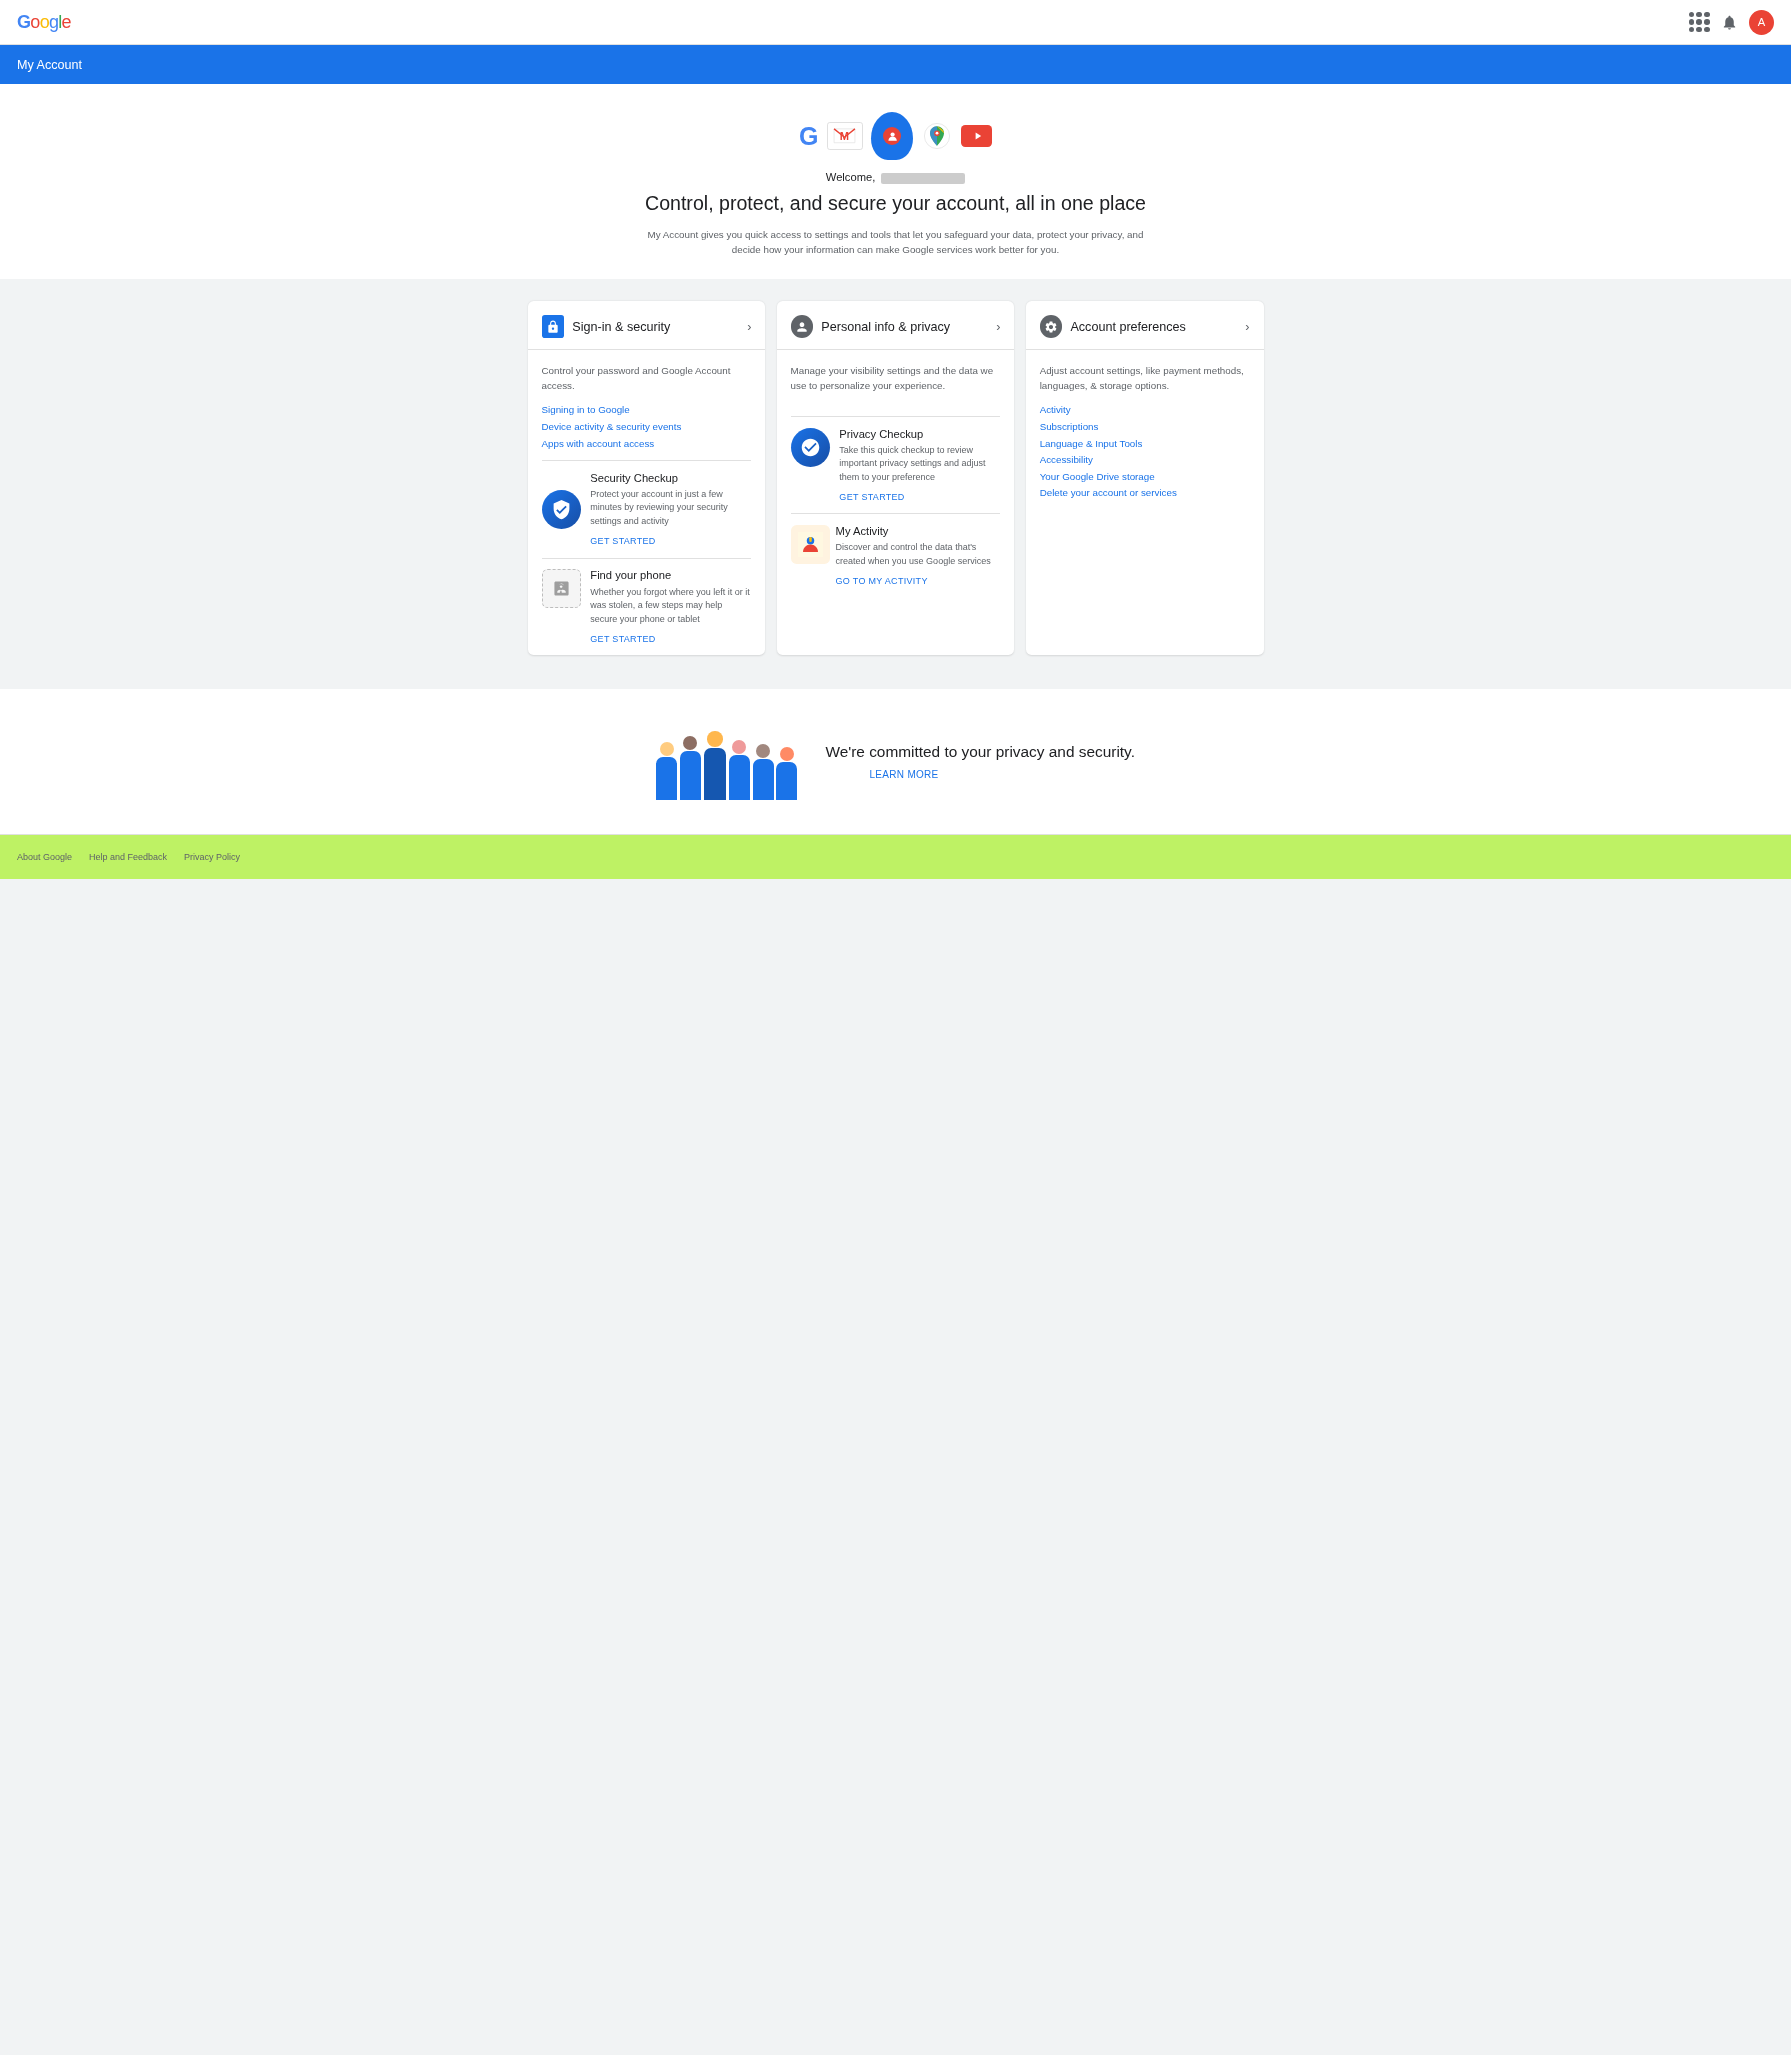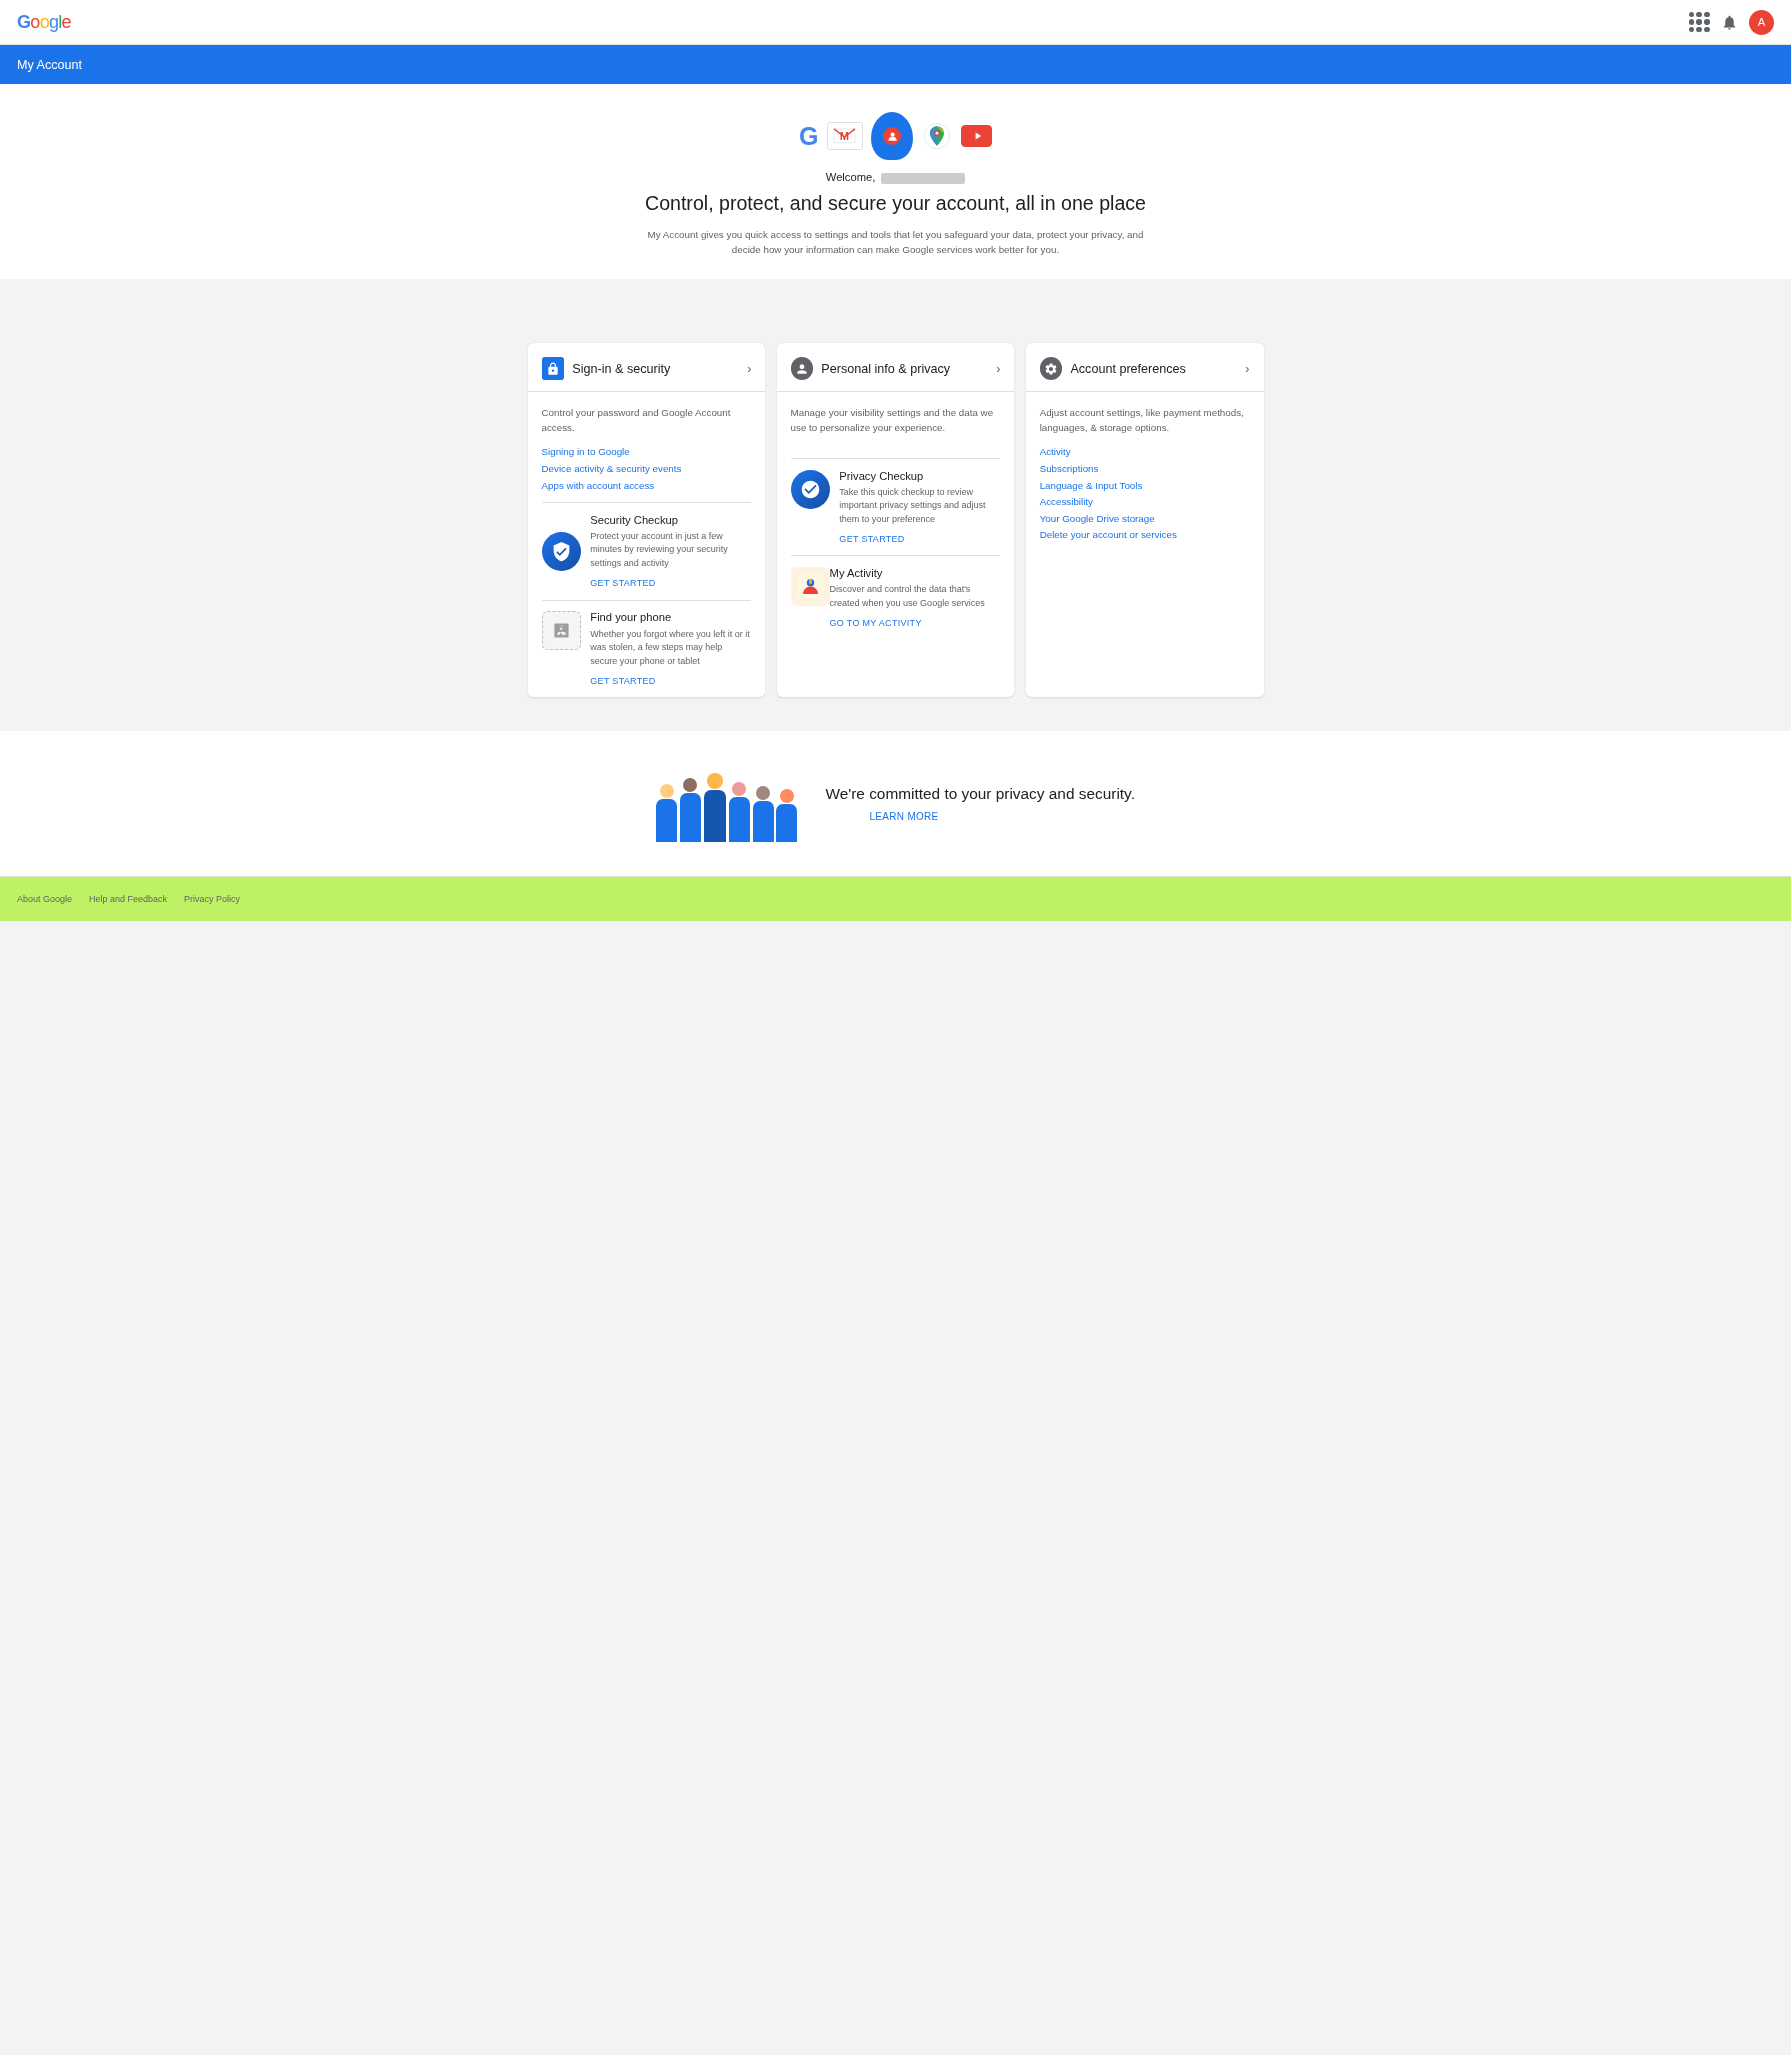--- a/index.html
+++ b/index.html
@@ -126,21 +126,21 @@
       gap: 17px;
       border-top: 0.7px solid #e0e0e0;
     }
     .footer-link { color: #5f6368; font-size: 9px; text-decoration: none; cursor: pointer; }
 
     
     ::-webkit-scrollbar { width: 5.6px; }
     ::-webkit-scrollbar-track { background: #f1f1f1; }
     ::-webkit-scrollbar-thumb { background: #c1c1c1; border-radius: 2.8px; }
 
-    .main-content { background: #f1f3f4; margin-top: 42px; }
+    .main-content { background: #f1f3f4; }
 
     .people-group {
       display: flex;
       align-items: flex-end;
       gap: 2.8px;
       height: 77px;
     }
     .p-figure { display: flex; flex-direction: column; align-items: center; }
     .p-head { border-radius: 50%; margin-bottom: 1.4px; }
     .p-body { border-radius: 7px 7px 0 0; }
@@ -308,21 +308,21 @@
           <path d="M12 2C6.48 2 2 6.48 2 12s4.48 10 10 10 10-4.48 10-10S17.52 2 12 2zm-2 15l-5-5 1.41-1.41L10 14.17l7.59-7.59L19 8l-9 9z"></path>
         </svg>
       </div>
         <div style="flex:1;">
           <div style="font-size:11.2px;font-weight:500;color:#202124;margin-bottom:4.2px;">Privacy Checkup</div>
           <div style="font-size:9px;color:#5f6368;line-height:1.5;margin-bottom:7px;">Take this quick checkup to review important privacy settings and adjust them to your preference</div>
           <a style="color:#1a73e8;font-size:9px;font-weight:500;text-decoration:none;cursor:pointer;text-transform:uppercase;letter-spacing:0.3px;">GET STARTED</a>
         </div>
       </div>
       <div style="height:0.7px;background:#e0e0e0;margin:0 14px;"></div>
-      <div style="padding:11.2px 14px;display:flex;gap:0;align-items:flex-start;">
+      <div style="padding:11.2px 14px;display:flex;gap:6px;align-items:flex-start;">
         <div style="width:39px;height:39px;border-radius:5.6px;background:#fff3e0;display:flex;align-items:center;justify-content:center;flex-shrink:0;overflow:hidden;">
         <svg width="25" height="25" viewBox="0 0 40 40">
           <rect width="40" height="40" fill="#fff8e1"></rect>
           <circle cx="20" cy="14" r="6" fill="#1a73e8"></circle>
           <path d="M8 32c0-6.6 5.4-12 12-12s12 5.4 12 12" fill="#EA4335"></path>
           <rect x="18" y="8" width="4" height="8" rx="2" fill="#FBBC05"></rect>
         </svg>
       </div>
         <div style="flex:1;">
           <div style="font-size:11.2px;font-weight:500;color:#202124;margin-bottom:4.2px;">My Activity</div>

